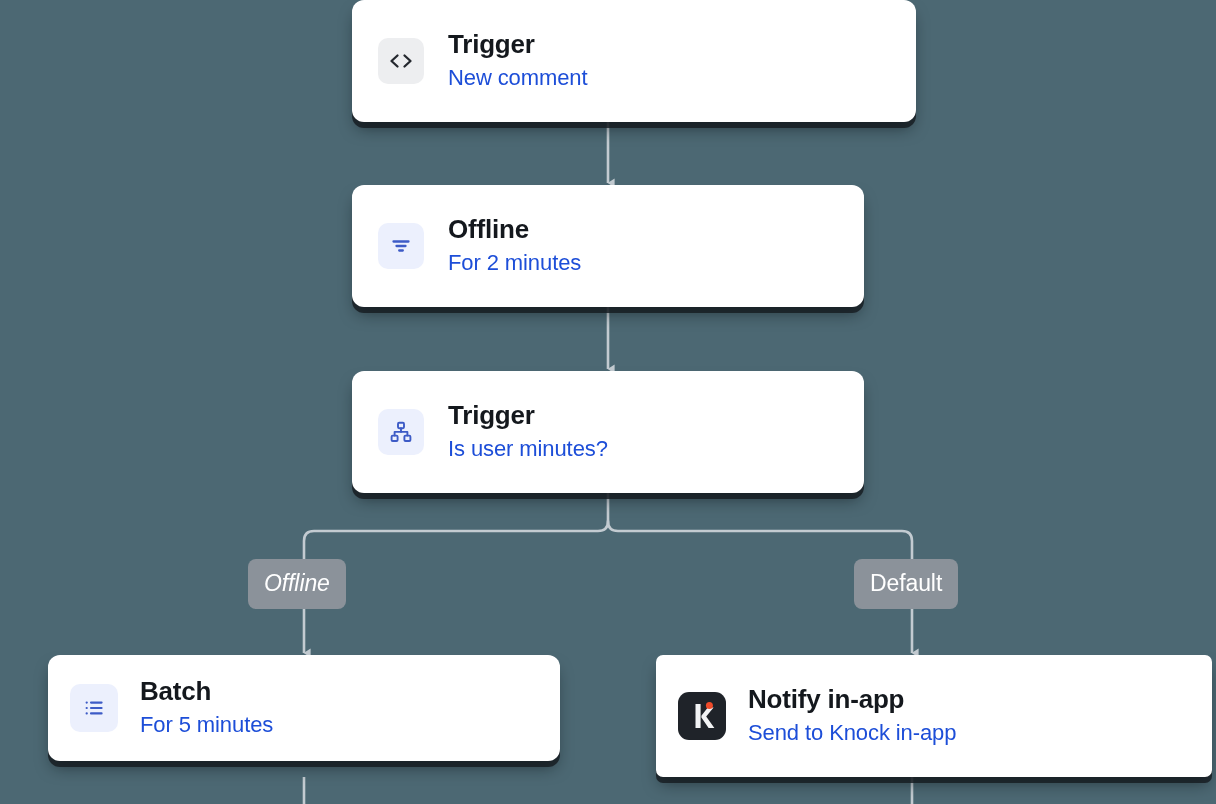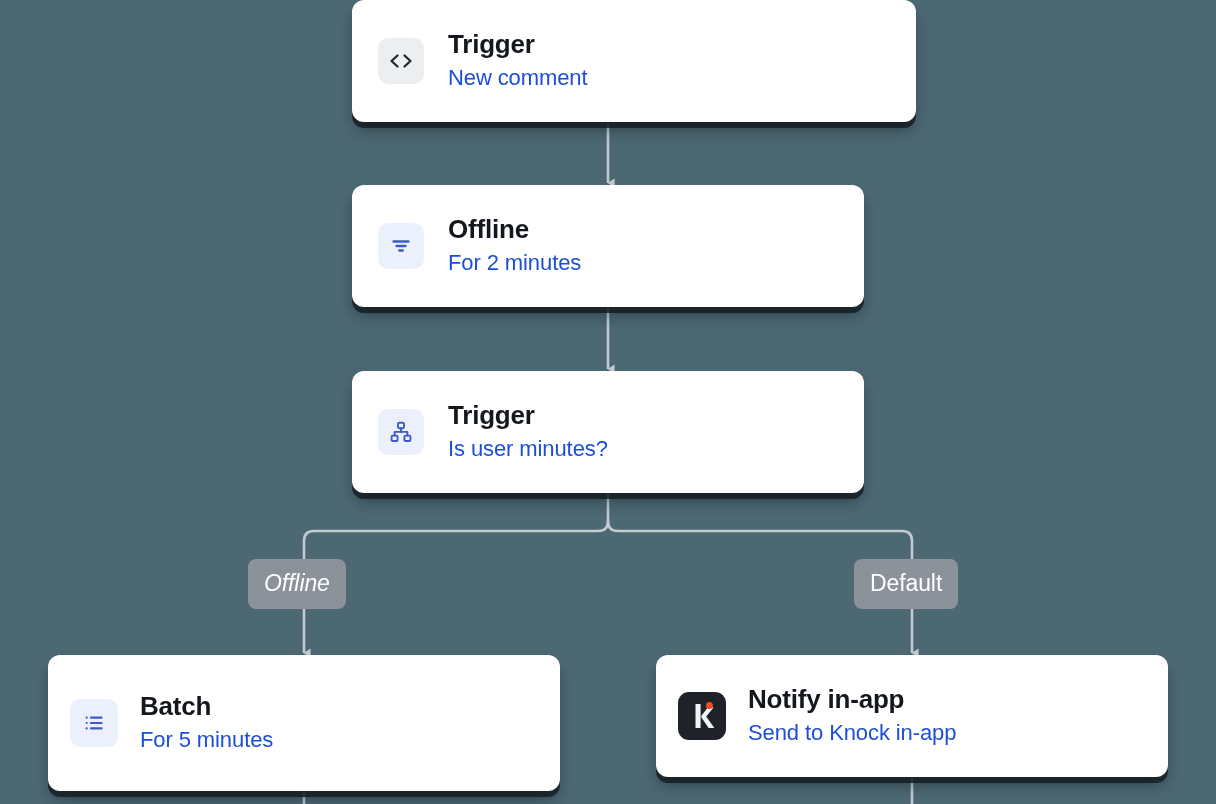--- a/index.html
+++ b/index.html
@@ -76,22 +76,22 @@
     color: #1d4ed8;
     line-height: 1.35;
     margin-top: 3px;
     letter-spacing: -0.1px;
   }
 
   
   #node-trigger { left: 352px; top: 0px;   width: 564px; height: 122px; }
   #node-throttle{ left: 352px; top: 185px; width: 512px; height: 122px; }
   #node-branch  { left: 352px; top: 371px; width: 512px; height: 122px; }
-  #node-batch   { left: 48px;  top: 655px; width: 512px; height: 136px; padding: 0 22px; }
-  #node-notify  { left: 656px; top: 655px; width: 512px; height: 122px; padding: 0 22px; }
+  #node-batch   { left: 48px;  top: 655px; width: 512px; height: 106px; padding: 0 22px; }
+  #node-notify  { left: 656px; top: 655px; width: 556px; height: 122px; padding: 0 22px; border-radius: 7px; }
 
   #node-batch .card-icon,
   #node-notify .card-icon { width: 48px; height: 48px; flex-basis: 48px; margin-right: 22px; }
 
   
   .branch-label {
     position: absolute;
     background: #8b929a;
     color: #ffffff;
     border-radius: 8px;

